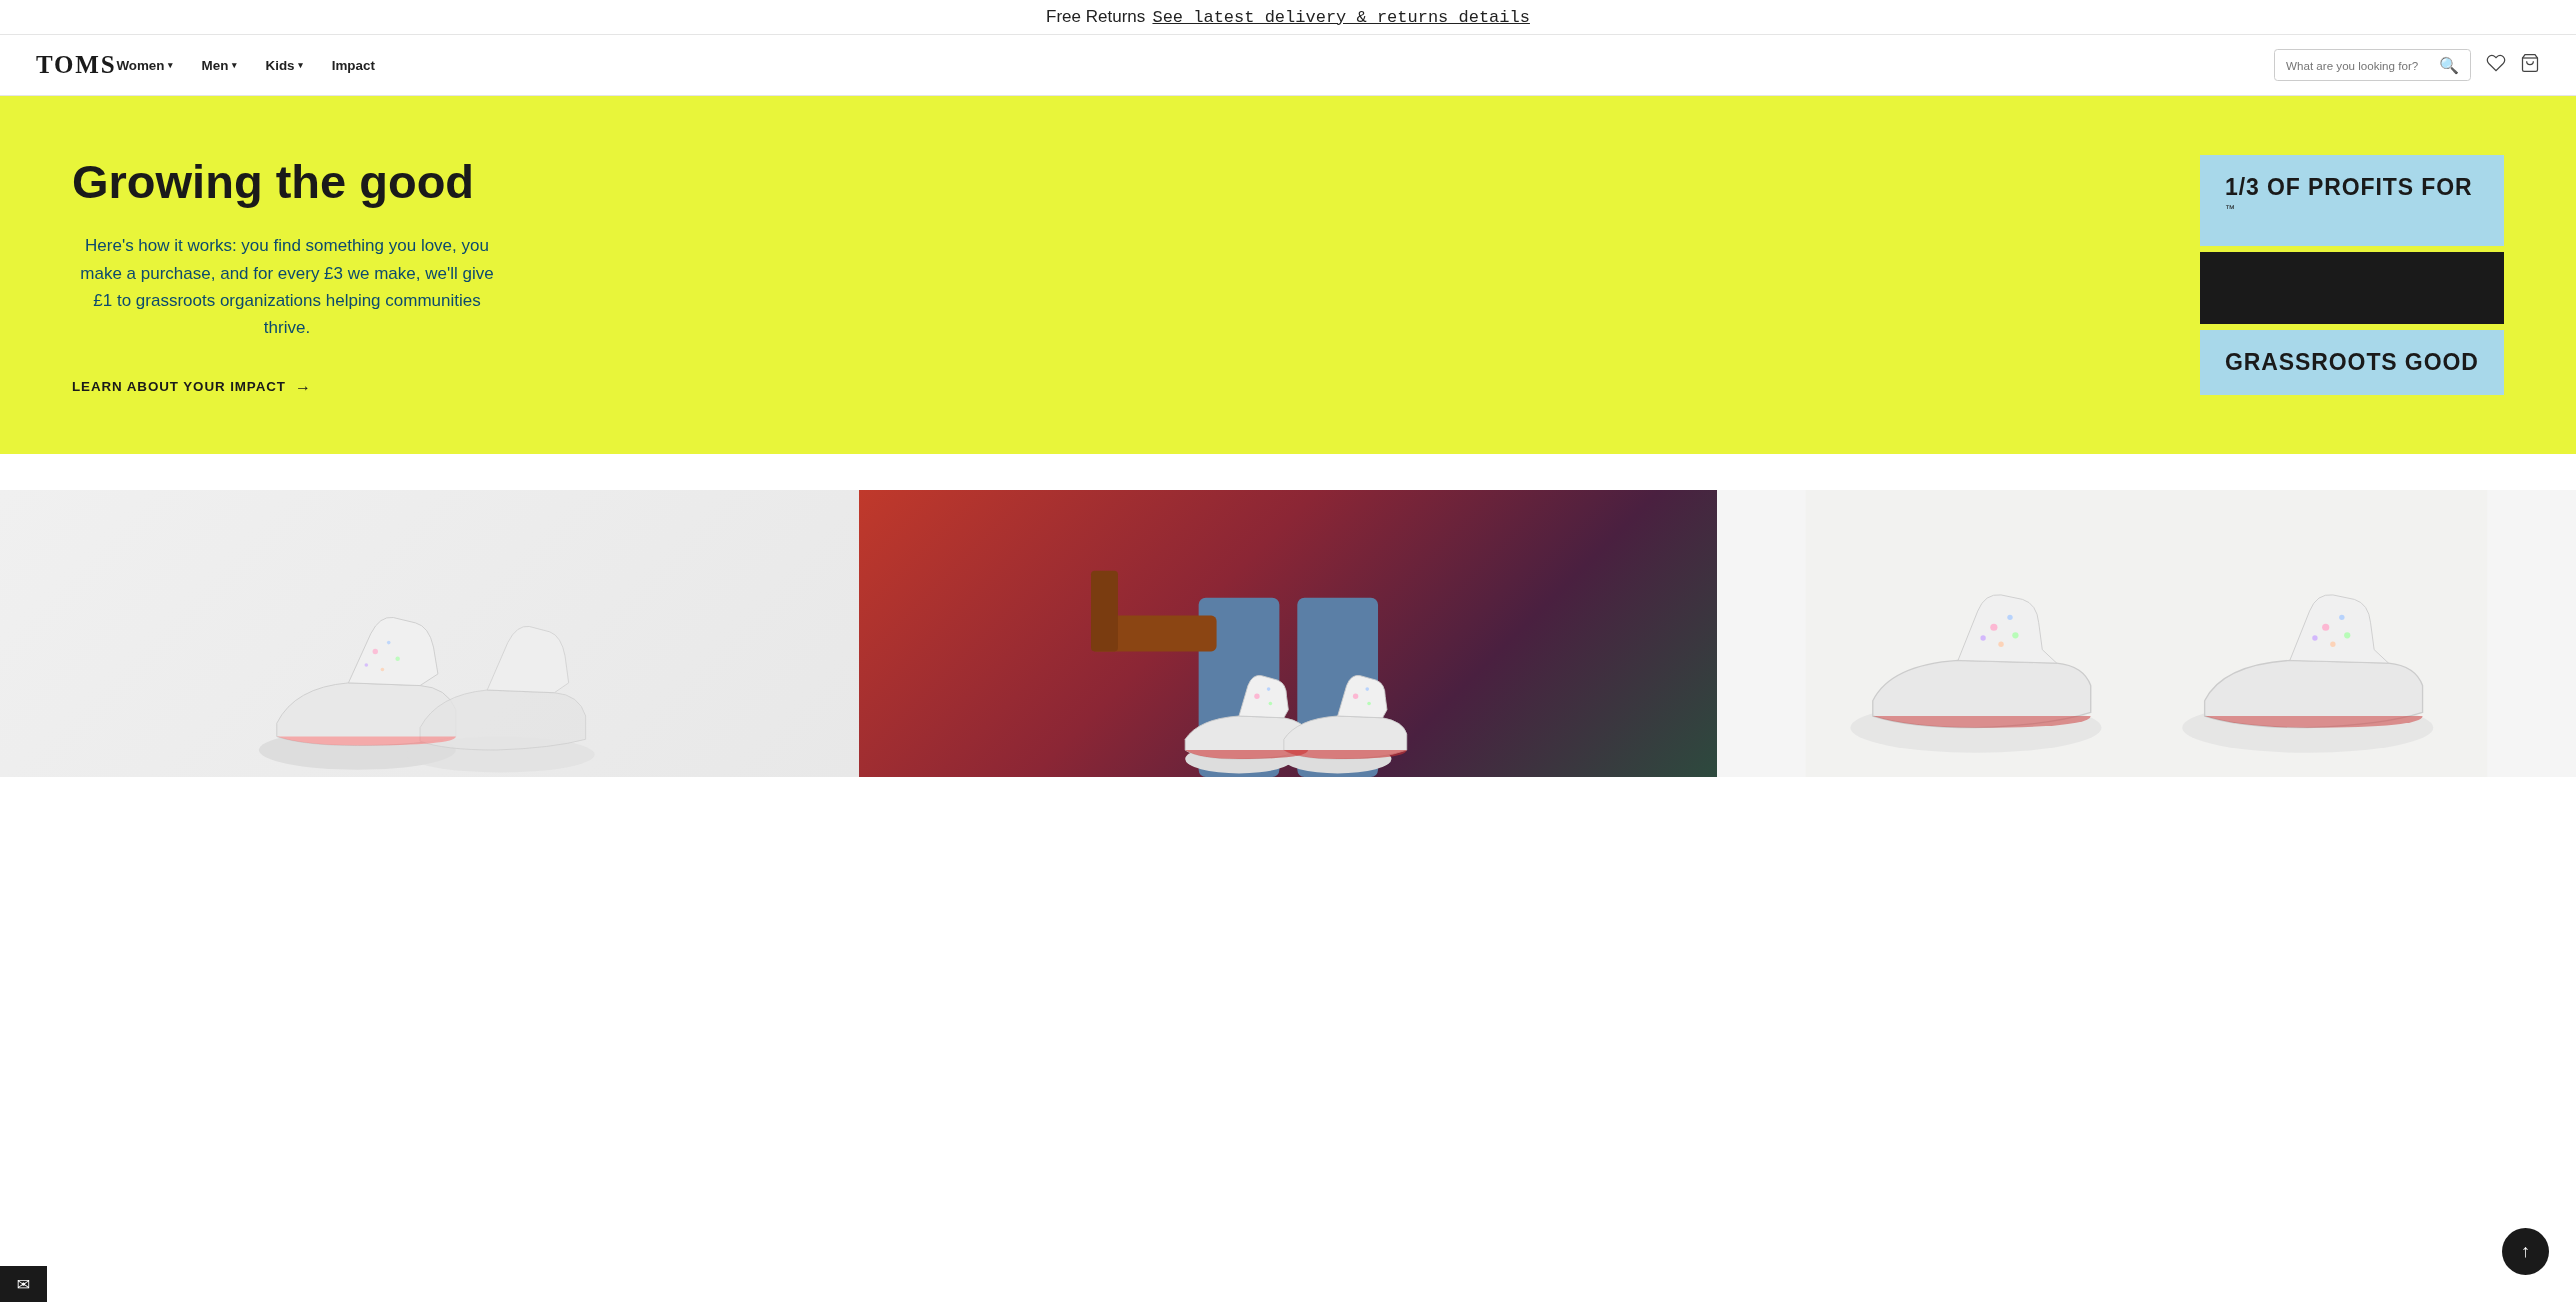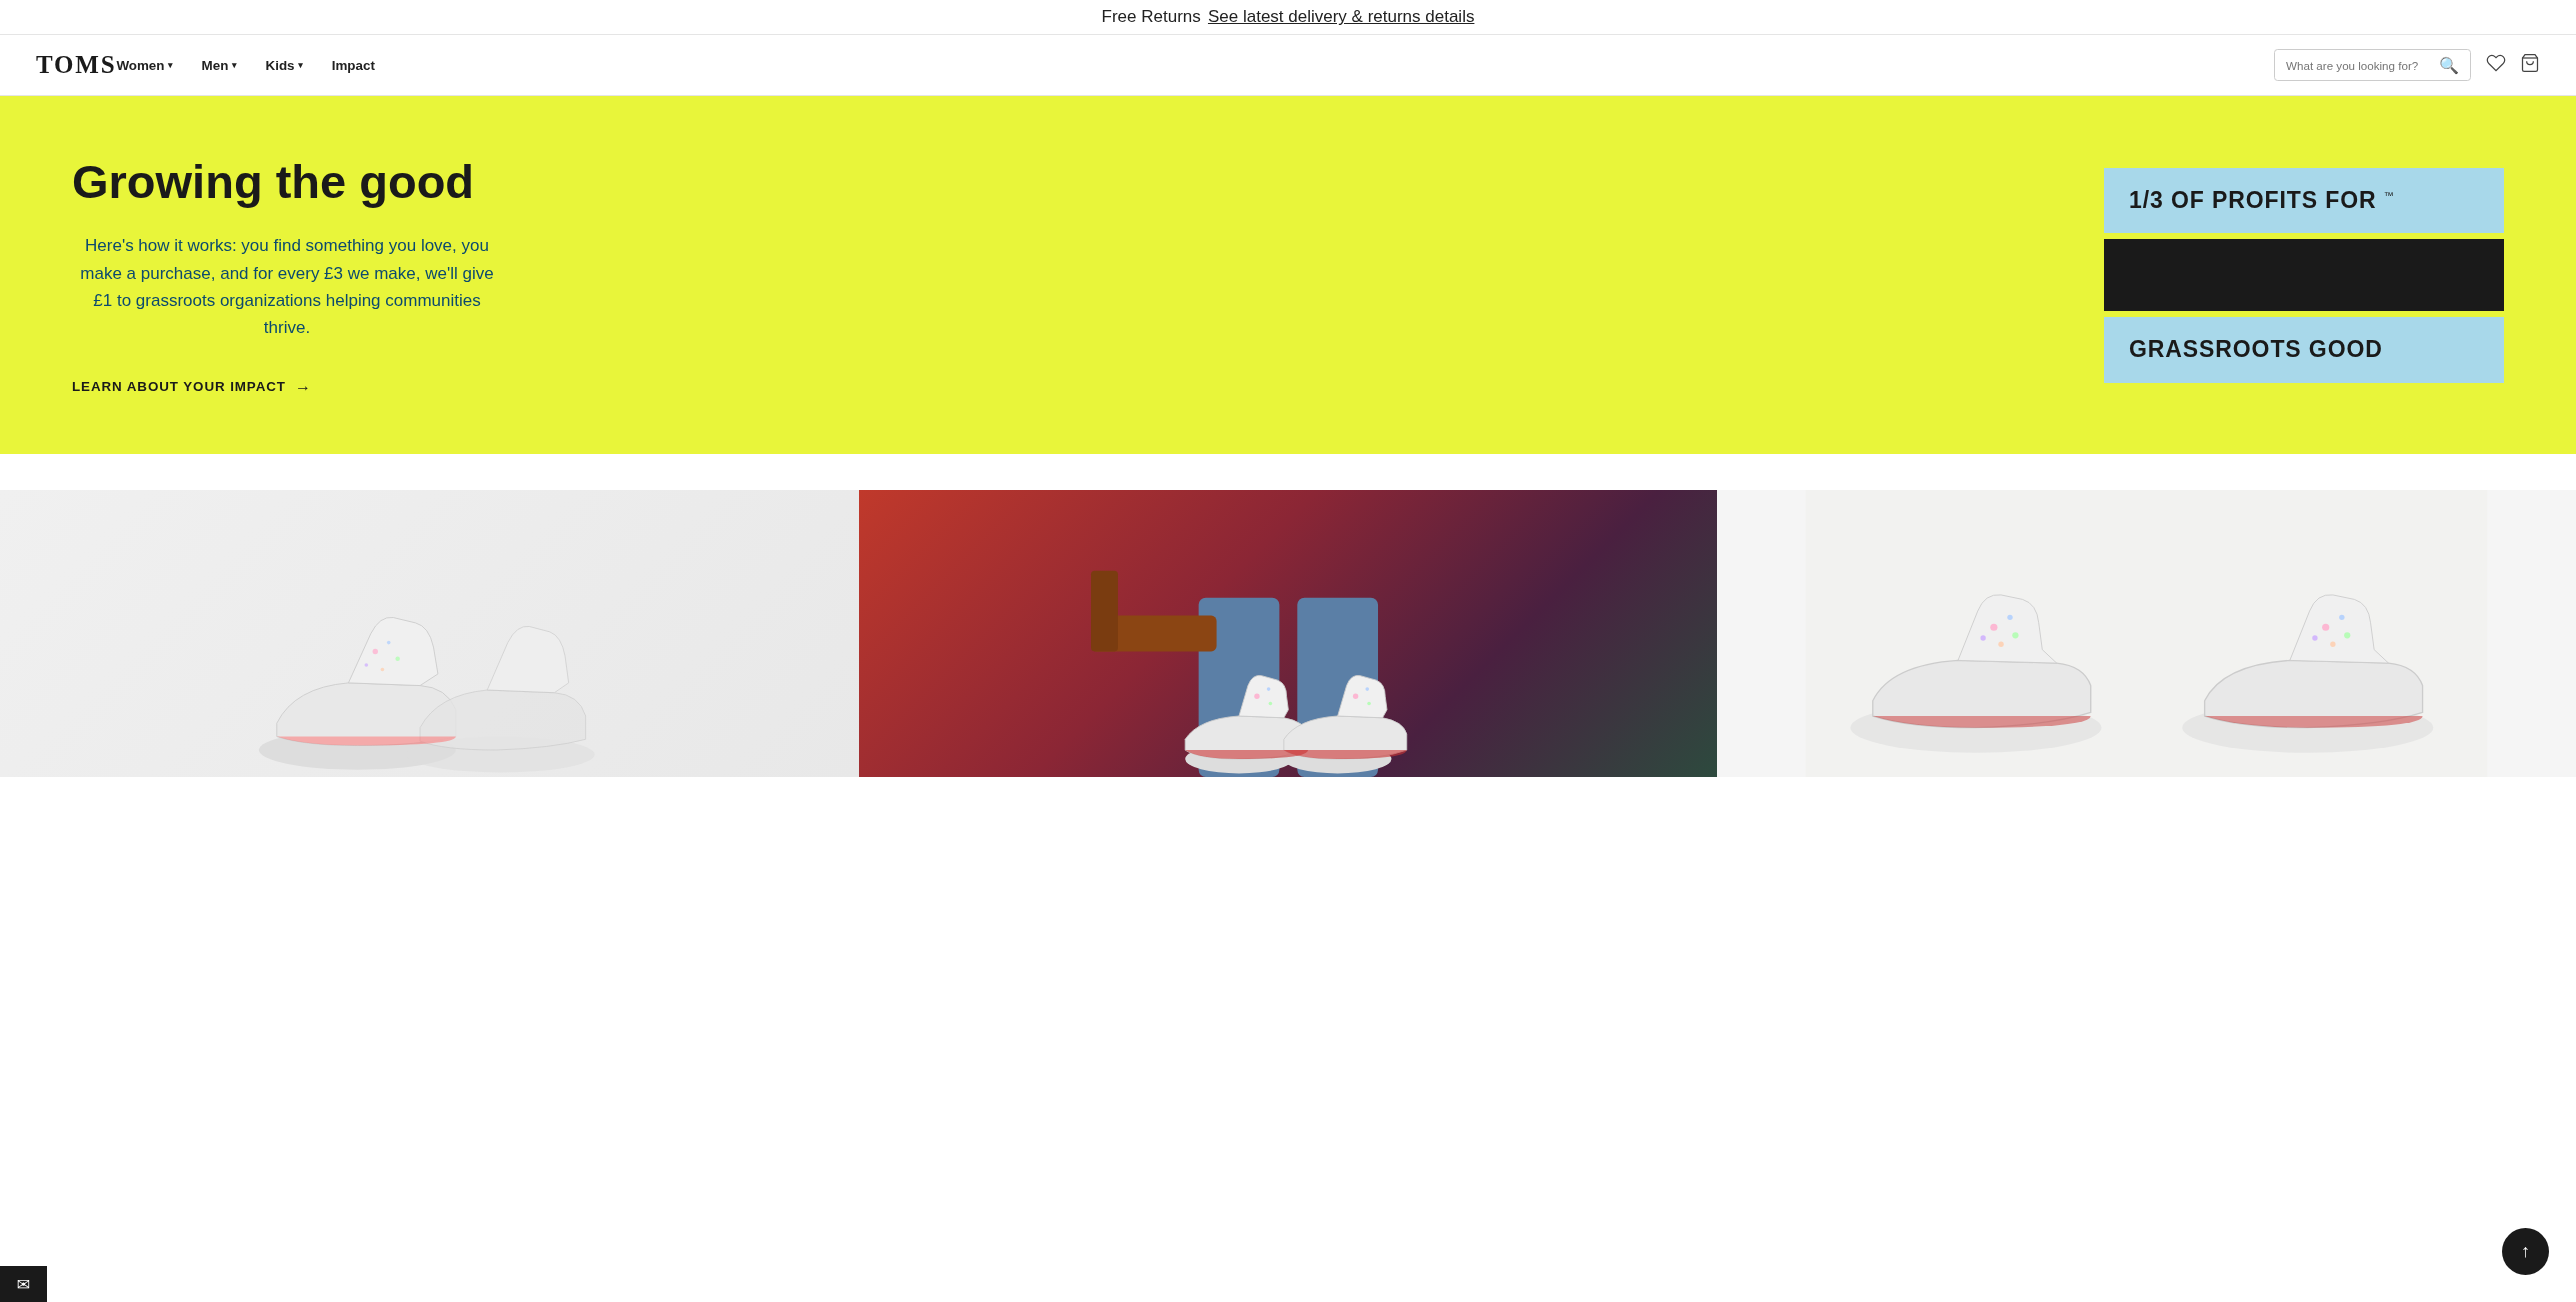--- a/index.html
+++ b/index.html
@@ -13,20 +13,21 @@
       gap: 7.2px;
       padding: 7.2px 18px;
       font-size: 17px;
       color: #222;
       border-bottom: 0.9px solid #e5e5e5;
     }
     .top-bar a {
       color: #222;
       text-decoration: underline;
       cursor: pointer;
+      font-family: Liberation Mono, monospace;
     }
 
     
     .nav {
       display: flex;
       align-items: center;
       padding: 0 36px;
       height: 61px;
       border-bottom: 0.9px solid #e5e5e5;
       position: relative;
@@ -126,21 +127,21 @@
     }
     .hero-cta-arrow {
       font-size: 16px;
     }
 
     
     .graphic-block {
       display: flex;
       flex-direction: column;
       gap: 6px;
-      width: 400px;
+      width: 304px;
       flex-shrink: 0;
     }
     .graphic-row {
       display: block;
       padding: 20px 25px;
       font-size: 23px;
       font-weight: 900;
       letter-spacing: 0.9px;
       text-transform: uppercase;
       line-height: 1.1;

